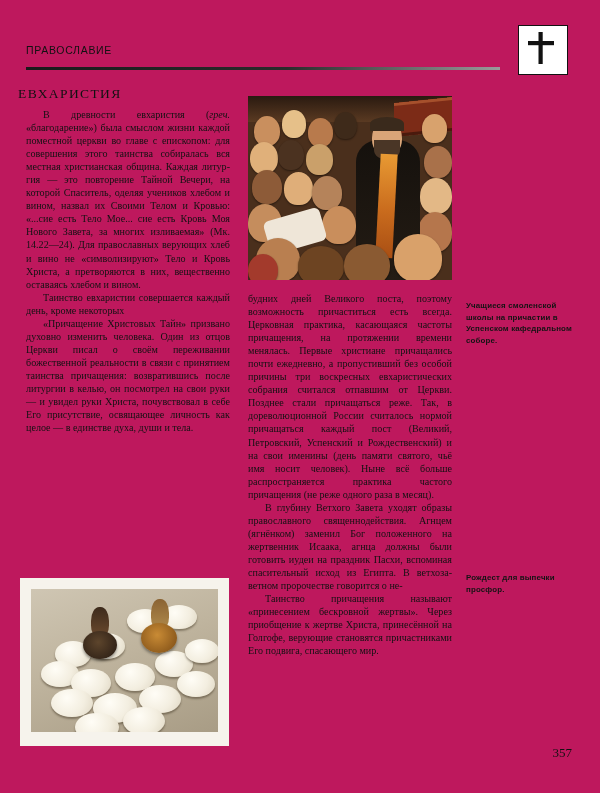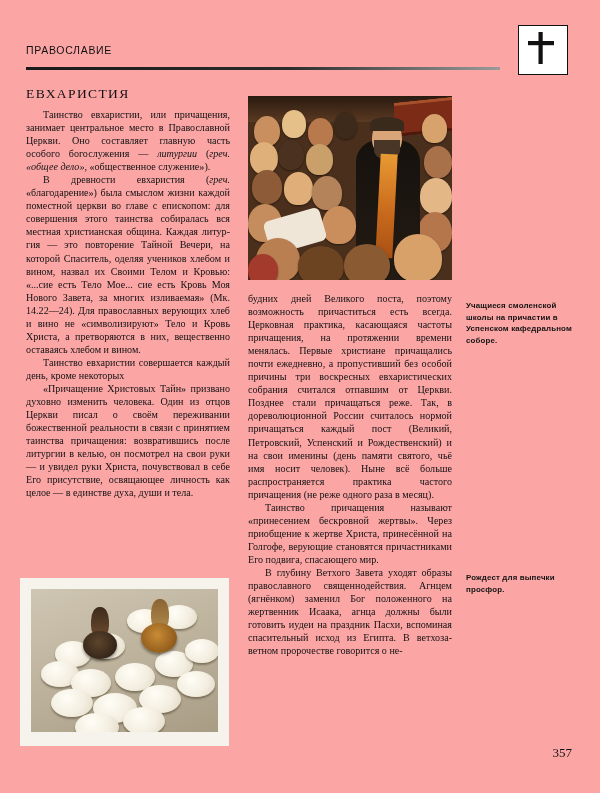--- a/index.html
+++ b/index.html
@@ -12,21 +12,21 @@
     height: 793px;
     position: relative;
     font-family: "Liberation Serif", serif;
     color: #0d0d0d;
     overflow: hidden;
   }
 
   .page {
     position: absolute;
     inset: 0;
-    background: #fca5a5;
+    background: #be185d;
   }
 
   
   .running-head {
     position: absolute;
     left: 26px;
     top: 44px;
     font-family: "Liberation Sans", sans-serif;
     font-size: 10.5px;
     letter-spacing: 0.7px;
@@ -47,21 +47,21 @@
     width: 48px;
     height: 48px;
     border: 1.6px solid #111;
     background: #fff;
   }
   .cross-box svg { display: block; }
 
   
   .section-title {
     position: absolute;
-    left: 26px;
+    left: 18px;
     top: 86px;
     font-family: "Liberation Serif", serif;
     font-size: 13.5px;
     letter-spacing: 1.4px;
     color: #111;
   }
 
   
   .col {
     position: absolute;
@@ -204,30 +204,29 @@
       <svg width="44" height="44" viewBox="0 0 44 44" aria-hidden="true">
         <rect x="19.5" y="6" width="4.2" height="32" fill="#111"></rect>
         <rect x="9" y="15" width="26" height="4.2" fill="#111"></rect>
       </svg>
     </span>
   </div>
 
   <div class="section-title">ЕВХАРИСТИЯ</div>
 
   <div class="col" id="col-left-top">
-    <p>Таинство&nbsp;евхаристии, или&nbsp;причаще­ния, занимает центральное место в Православной Церкви. Оно составля­ет главную часть особого богослуже­ния — <span class="it">литургии</span> (<span class="it">греч.</span> <span class="it">«общее дело»</span>, «общественное служение»).</p>
     <p>В древности евхаристия (<span class="it">греч.</span> «благодарение») была смыслом жиз­ни каждой поместной церкви во гла­ве с епископом: для совершения это­го таинства собиралась вся местная христианская община. Каждая литур­гия — это повторение Тайной Вече­ри, на которой Спаситель, оделяя учеников хлебом и вином, назвал их Своими Телом и Кровью: «...сие есть Тело Мое... сие есть Кровь Моя Но­вого Завета, за многих изливаемая» (Мк. 14.22—24). Для православных верующих хлеб и вино не «символи­зируют» Тело и Кровь Христа, а пре­творяются в них, вещественно оста­ваясь хлебом и вином.</p>
     <p>Таинство евхаристии соверша­ется каждый день, кроме некоторых</p>
     <p>«Причащение Христовых Тайн» призвано духовно изменить человека. Один из отцов Церкви писал о своём переживании божественной реально­сти в связи с принятием таинства причащения: возвратившись после литургии в келью, он посмотрел на свои руки — и увидел руки Христа, по­чувствовал в себе Его присутствие, ос­вящающее личность как целое — в единстве духа, души и тела.</p>
   </div>
 
   <div class="col" id="col-right-top">
     <p class="noindent">будних дней Великого поста, поэто­му возможность причаститься есть всегда. Церковная практика, касаю­щаяся частоты причащения, на про­тяжении времени менялась. Первые христиане причащались почти еже­дневно, а пропустивший без особой причины три воскресных евхаристи­ческих собрания считался отпавшим от Церкви. Позднее стали прича­щаться реже. Так, в дореволюцион­ной России считалось нормой при­чащаться каждый пост (Великий, Петровский, Успенский и Рождест­венский) и на свои именины (день памяти святого, чьё имя носит чело­век). Ныне всё больше распространя­ется практика частого причащения (не реже одного раза в месяц).</p>
+    <p>В глубину Ветхого Завета уходят образы православного священнодей­ствия. Агнцем (ягнёнком) заменил Бог положенного на жертвенник Исаака, агнца должны были готовить иудеи на праздник Пасхи, вспоминая спаси­тельный исход из Египта. В ветхоза­ветном пророчестве говорится о не-</p>
     <p>Таинство причащения называют «принесением бескровной жертвы». Через приобщение к жертве Христа, принесённой на Голгофе, верующие становятся причастниками Его подви­га, спасающего мир.</p>
-    <p>В глубину Ветхого Завета уходят образы православного священнодей­ствия. Агнцем (ягнёнком) заменил Бог положенного на жертвенник Исаака, агнца должны были готовить иудеи на праздник Пасхи, вспоминая спаси­тельный исход из Египта. В ветхоза­ветном пророчестве говорится о не-</p>
   </div>
 
   <div class="photo" id="photo-communion">
     <div class="frame crowd">
       <div class="dark-top"></div>
       <div class="rail"></div>
 
       <div class="head" style="left:6px;  top:20px;  width:26px; height:30px; background:#c98f5e;"></div>
       <div class="head" style="left:34px; top:14px;  width:24px; height:28px; background:#e6c089;"></div>
       <div class="head" style="left:60px; top:22px;  width:25px; height:29px; background:#b87a4c;"></div>

